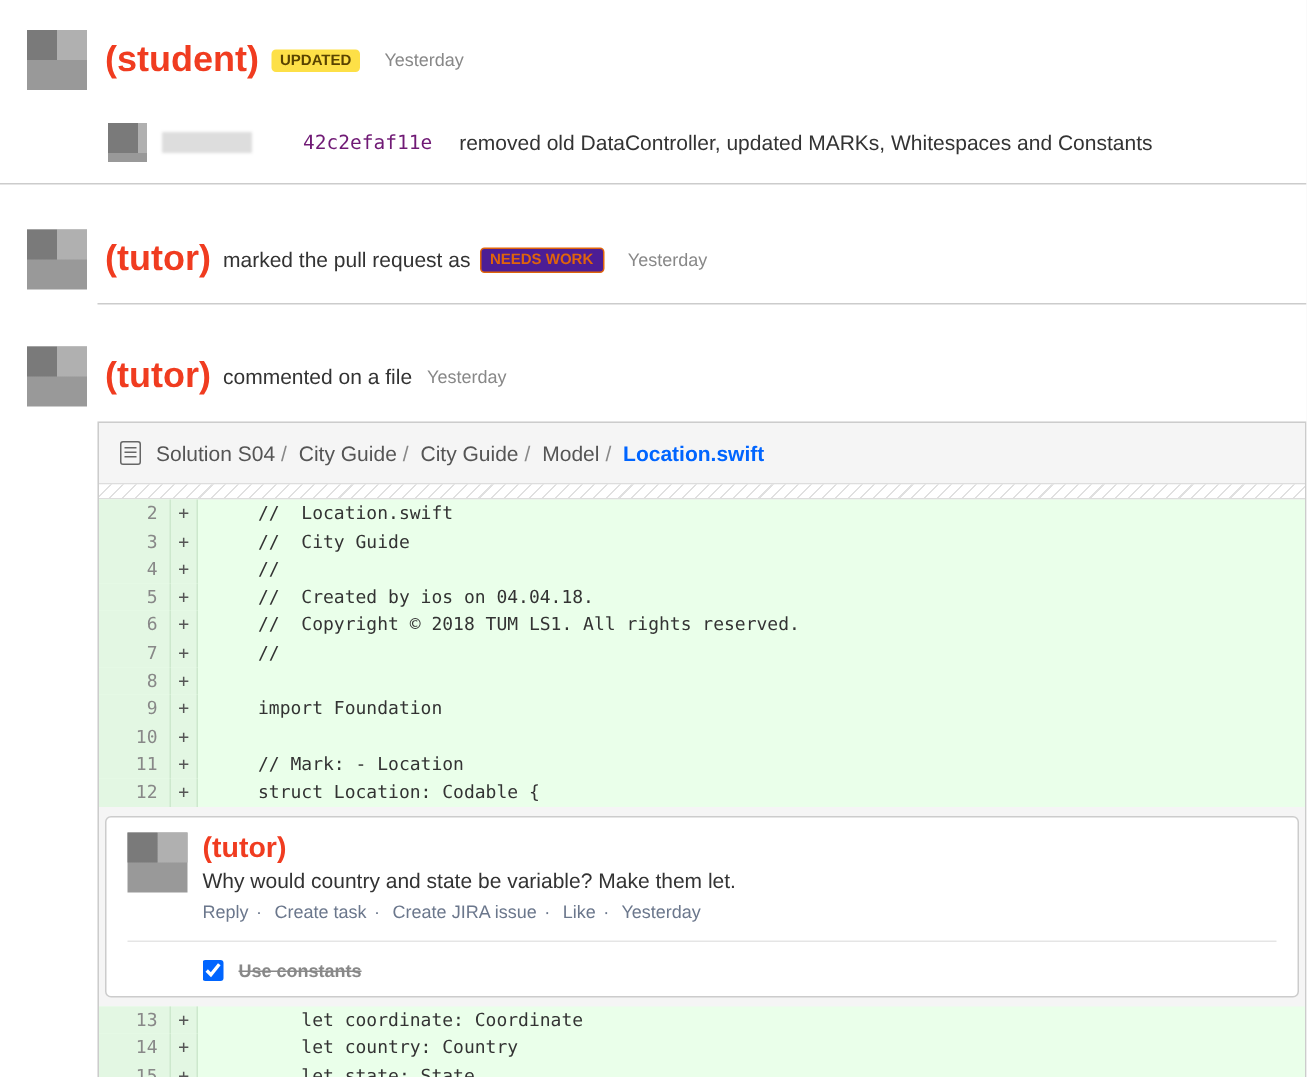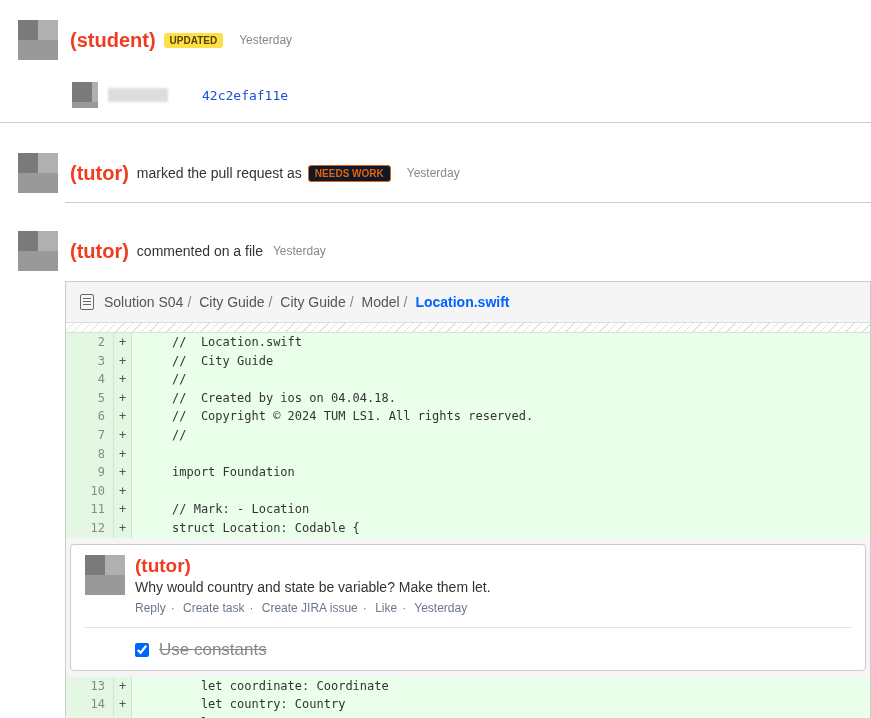--- a/index.html
+++ b/index.html
@@ -39,21 +39,21 @@
       linear-gradient(#7a7a7a, #7a7a7a),
       linear-gradient(#b0b0b0, #b0b0b0);
     background-size: 20px 20px;
     background-position: 0 0, 20px 0;
     background-repeat: no-repeat;
     background-color: #999;
   }
   .role-label {
     color: #f03c20;
     font-weight: 700;
-    font-size: 20px;
+    font-size: 24px;
     margin-right: 8px;
     flex-shrink: 0;
   }
   .blurred-name {
     display: inline-block;
     width: 60px;
     height: 14px;
     background: #ddd;
     filter: blur(1px);
     vertical-align: middle;
@@ -68,21 +68,21 @@
     vertical-align: middle;
     margin-right: 6px;
   }
   .badge-updated {
     background: #fde047;
     color: #594300;
   }
   .badge-needswork {
     border: 1px solid #e0640b;
     color: #e0640b;
-    background: #0f172a;
+    background: #4c1d95;
   }
   .activity-text {
     color: #333;
     font-size: 14px;
   }
   .activity-meta {
     color: #888;
     font-size: 12px;
     margin-left: 10px;
   }
@@ -99,21 +99,21 @@
     padding: 12px 0 14px 72px;
     border-bottom: 1px solid #ccc;
   }
   .commit-row .avatar {
     width: 26px;
     height: 26px;
     margin-right: 10px;
   }
   .commit-hash {
     font-family: Consolas, Menlo, monospace;
-    color: #1d4ed8;
+    color: #701a75;
     margin: 0 18px 0 28px;
     font-size: 13px;
   }
   .commit-msg {
     color: #333;
     font-size: 14px;
   }
   
   .code-panel {
     margin-left: 65px;
@@ -234,39 +234,41 @@
     color: #888;
   }
   .task-row input[type=checkbox] {
     margin-right: 10px;
     width: 14px;
     height: 14px;
     accent-color: #0065ff;
   }
   .task-text {
     text-decoration: line-through;
-    font-size: 17px;
+    font-size: 12px;
+    font-weight: bold;
   }
 </style>
 </head>
 <body>
 
 <div class="activity-item">
   <div class="avatar pixelated"></div>
   <div class="activity-line">
     <span class="role-label">(student)</span>
     <span class="badge badge-updated">UPDATED</span>
     <span class="activity-meta">Yesterday</span>
   </div>
 </div>
 
 <div class="commit-row">
   <div class="avatar pixelated"></div>
   <span class="blurred-name"></span>
   <span class="commit-hash">42c2efaf11e</span>
+  <span class="commit-msg">removed old DataController, updated MARKs, Whitespaces and Constants</span>
 </div>
 
 <div class="activity-item with-border" style="margin-top:20px;">
   <div class="avatar pixelated"></div>
   <div class="activity-line">
     <span class="role-label">(tutor)</span>
     <span class="activity-text">marked the pull request as</span>
     <span style="width:6px"></span>
     <span class="badge badge-needswork">NEEDS WORK</span>
     <span class="activity-meta">Yesterday</span>
@@ -312,21 +314,21 @@
         <span class="code">//</span>
       </div>
       <div class="code-line">
         <span class="ln">5</span>
         <span class="sign">+</span>
         <span class="code">//  Created by ios on 04.04.18.</span>
       </div>
       <div class="code-line">
         <span class="ln">6</span>
         <span class="sign">+</span>
-        <span class="code">//  Copyright © 2024 TUM LS1. All rights reserved.</span>
+        <span class="code">//  Copyright © 2018 TUM LS1. All rights reserved.</span>
       </div>
       <div class="code-line">
         <span class="ln">7</span>
         <span class="sign">+</span>
         <span class="code">//</span>
       </div>
       <div class="code-line">
         <span class="ln">8</span>
         <span class="sign">+</span>
         <span class="code"></span>

